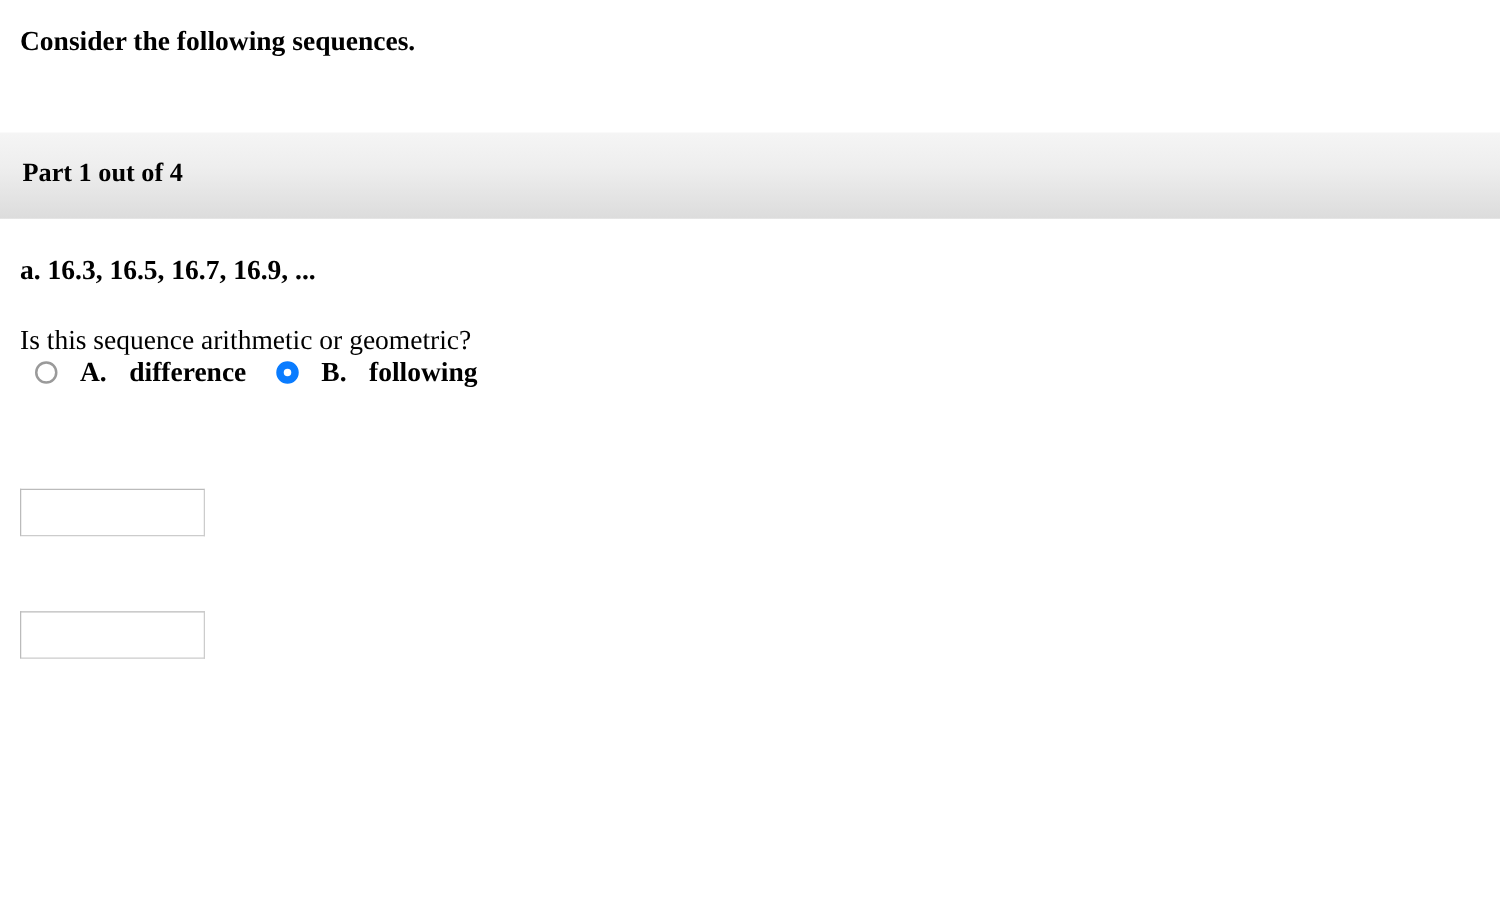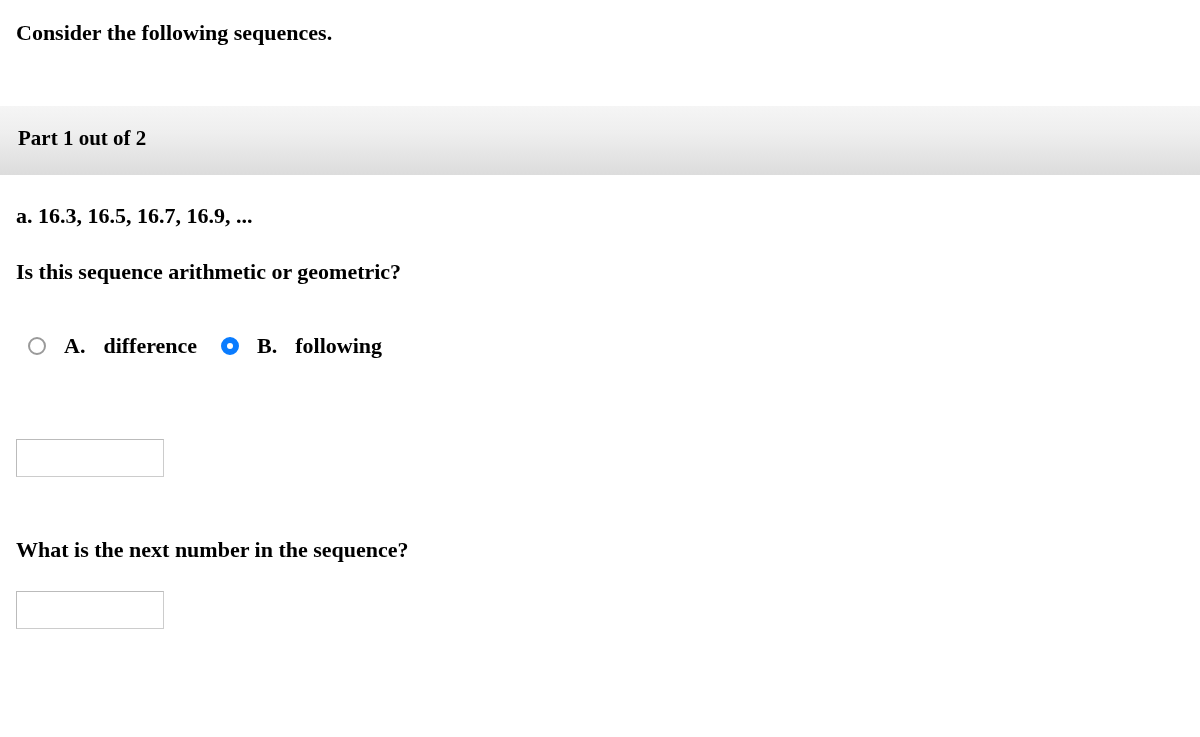--- a/index.html
+++ b/index.html
@@ -26,22 +26,21 @@
       font-size: 21px;
       margin-left: -16px;
       margin-right: -16px;
       margin-bottom: 28px;
     }
     .sequence-line {
       font-weight: bold;
       margin-bottom: 30px;
     }
     .prompt {
-      font-weight: bold;
-      margin-bottom: 48px;
+      font-weight: normal;
     }
     .options-row {
       display: flex;
       align-items: center;
       gap: 10px;
       margin-bottom: 80px;
       padding-left: 12px;
     }
     .option {
       display: flex;
@@ -97,21 +96,21 @@
     }
     .spacer {
       height: 40px;
     }
   </style>
 </head>
 <body>
 
 <div class="instruction">Consider the following sequences.</div>
 
-<div class="part-header">Part 1 out of 2</div>
+<div class="part-header">Part 1 out of 4</div>
 
 <div class="sequence-line">a. 16.3, 16.5, 16.7, 16.9, ...</div>
 
 <div class="prompt">Is this sequence arithmetic or geometric?</div>
 
 <div class="options-row">
   <div class="option">
     <span class="radio radio-unchecked"></span>
     <span>A.</span>
     <span>difference</span>
@@ -123,15 +122,14 @@
   </div>
 </div>
 
 <div class="question-block">
   <input type="text" class="text-input" value="" style="">
 </div>
 
 <div class="spacer"></div>
 
 <div class="question-block">
-  <div class="question-text">What is the next number in the sequence?</div>
   <input type="text" class="text-input" value="" style="">
 </div>
 
 </body></html>

